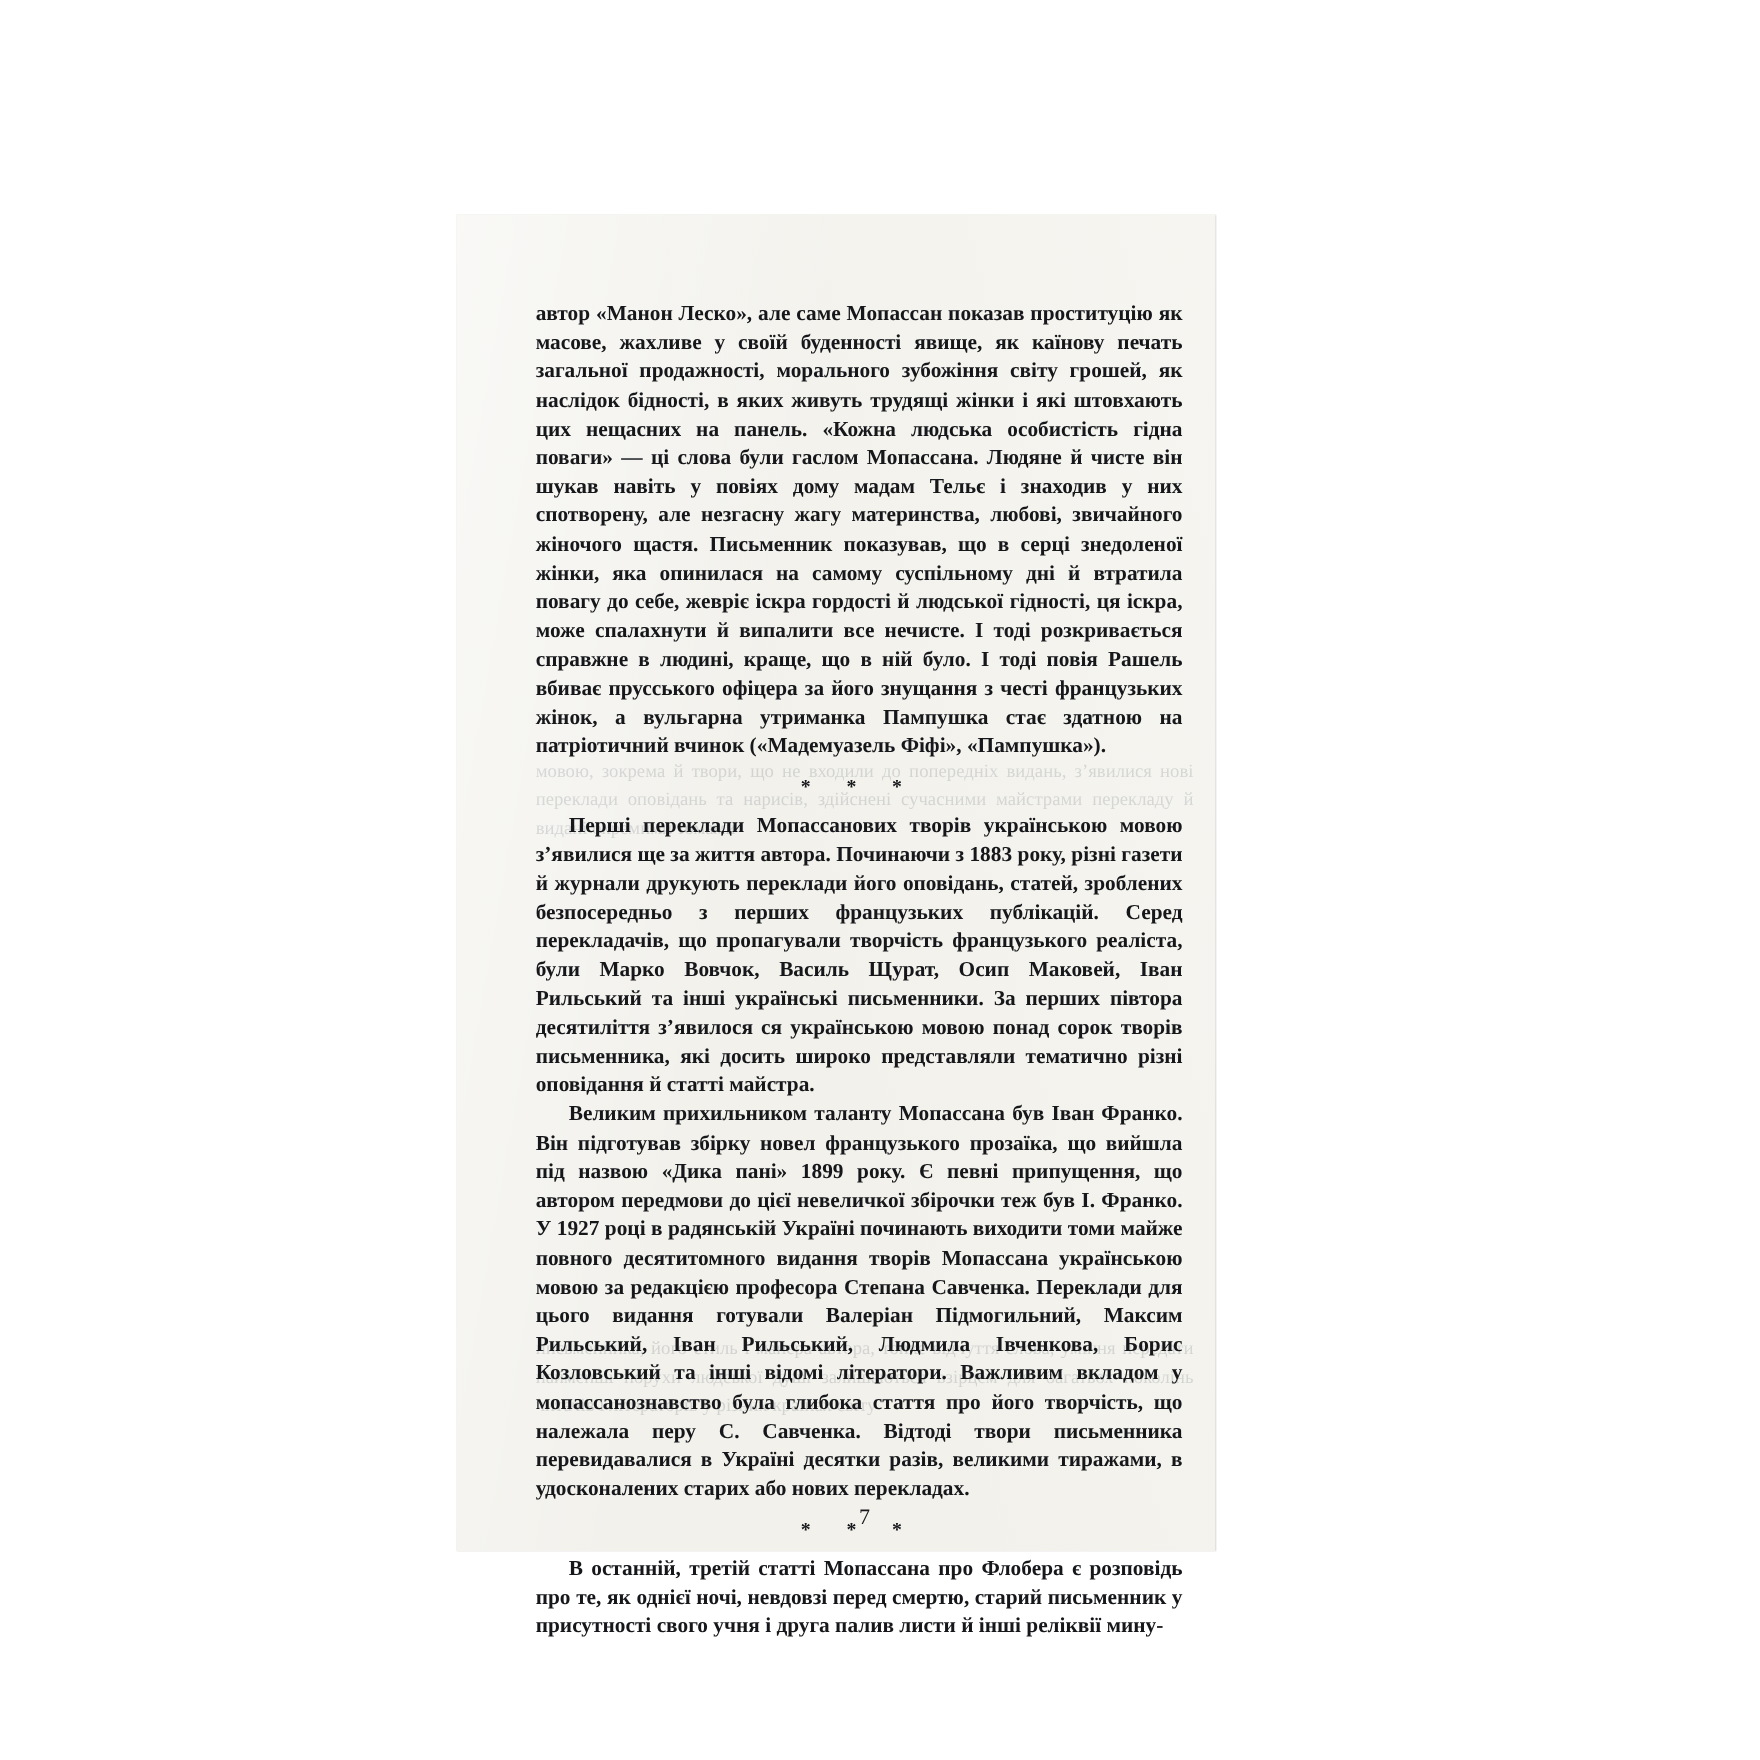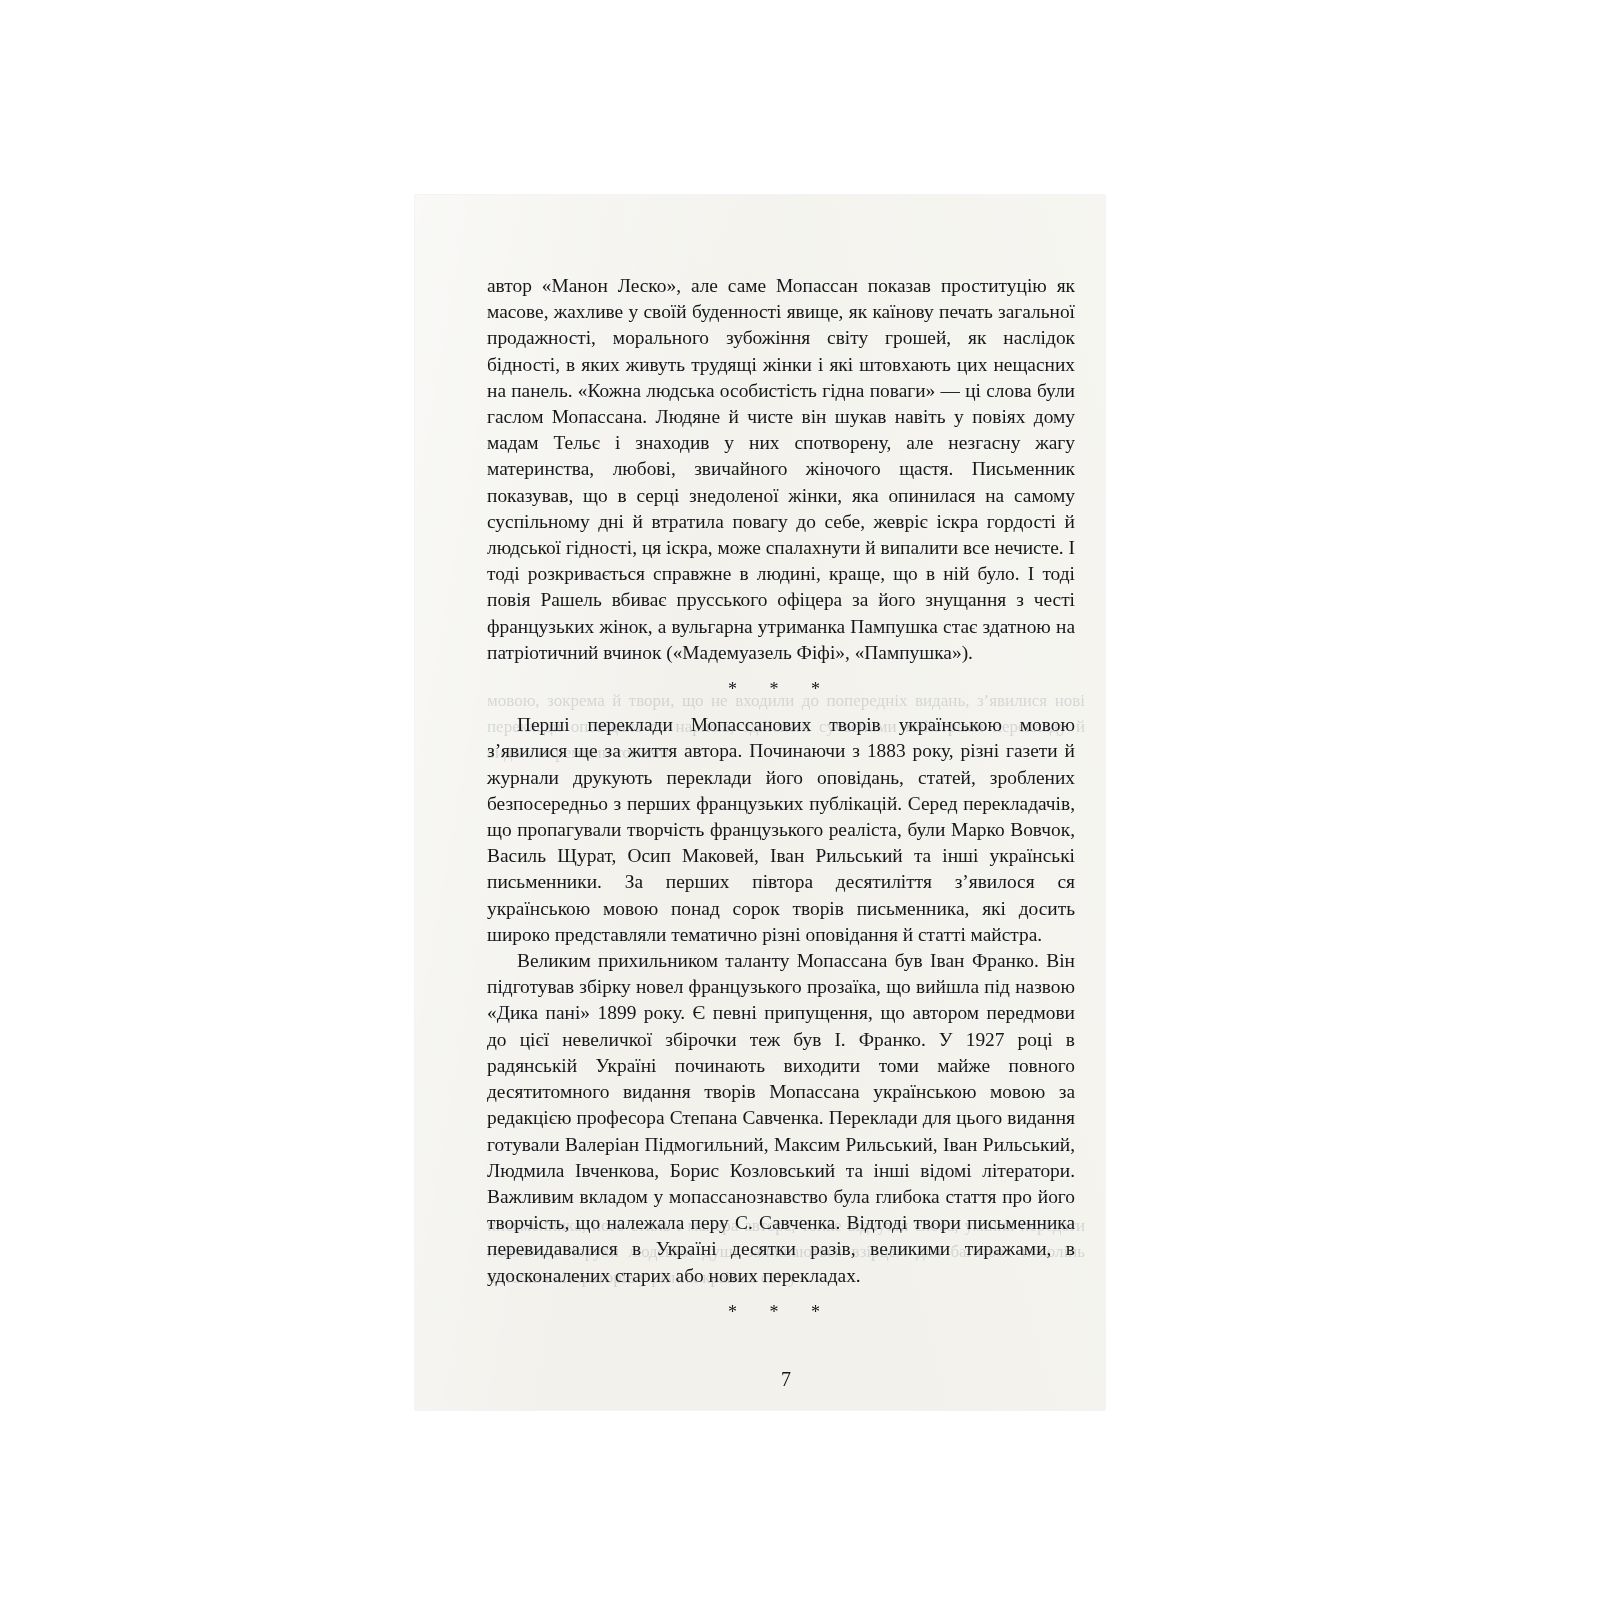--- a/index.html
+++ b/index.html
@@ -58,21 +58,21 @@
     color: rgba(90,100,110,0.20);
     font-size: 17px;
     line-height: 26px;
     text-align: justify;
     pointer-events: none;
     filter: blur(0.4px);
     z-index: 0;
   }
   .ghost.g1 { top: 415px; }
   .ghost.g2 { top: 940px; }
-  .text-col { position: relative; z-index: 1; }
+  .text-col { position: relative; z-index: 1; font-weight: bold; }
   .folio {
     position: absolute;
     left: 0;
     top: 1095px;
     width: 598px;
     text-align: center;
     font-size: 20px;
     color: #15171a;
   }
   .page-texture {
@@ -98,17 +98,18 @@
     <div class="text-col">
       <p>автор «Манон Леско», але саме Мопассан показав проституцію як масове, жахливе у своїй буденності явище, як каїнову печать загальної продажності, морального зубожіння світу грошей, як наслідок бідності, в яких живуть трудящі жінки і які штовхають цих нещасних на панель. «Кожна людська особистість гідна поваги» — ці слова були гаслом Мопассана. Людяне й чисте він шукав навіть у повіях дому мадам Тельє і знаходив у них спотворену, але незгасну жагу материнства, любові, звичайного жіночого щастя. Письменник показував, що в серці знедоленої жінки, яка опинилася на самому суспільному дні й втратила повагу до себе, жевріє іскра гордості й людської гідності, ця іскра, може спалахнути й випалити все нечисте. І тоді розкривається справжне в людині, краще, що в ній було. І тоді повія Рашель вбиває прусського офіцера за його знущання з честі французьких жінок, а вульгарна утриманка Пампушка стає здатною на патріотичний вчинок («Мадемуазель Фіфі», «Пампушка»).</p>
 
       <div class="sep">*  *  *</div>
 
       <p class="indent">Перші переклади Мопассанових творів українською мовою з’явилися ще за життя автора. Починаючи з 1883 року, різні газети й журнали друкують переклади його оповідань, статей, зроблених безпосередньо з перших французьких публікацій. Серед перекладачів, що пропагували творчість французького реаліста, були Марко Вовчок, Василь Щурат, Осип Маковей, Іван Рильський та інші українські письменники. За перших півтора десятиліття з’явилося ся українською мовою понад сорок творів письменника, які досить широко представляли тематично різні оповідання й статті майстра.</p>
       <p class="indent">Великим прихильником таланту Мопассана був Іван Франко. Він підготував збірку новел французького прозаїка, що вийшла під назвою «Дика пані» 1899 року. Є певні припущення, що автором передмови до цієї невеличкої збірочки теж був І. Франко. У 1927 році в радянській Україні починають виходити томи майже повного десятитомного видання творів Мопассана українською мовою за редакцією професора Степана Савченка. Переклади для цього видання готували Валеріан Підмогильний, Максим Рильський, Іван Рильський, Людмила Івченкова, Борис Козловський та інші відомі літератори. Важливим вкладом у мопассанознавство була глибока стаття про його творчість, що належала перу С. Савченка. Відтоді твори письменника перевидавалися в Україні десятки разів, великими тиражами, в удосконалених старих або нових перекладах.</p>
 
       <div class="sep">*  *  *</div>
 
+      <p class="indent">В останній, третій статті Мопассана про Флобера є розповідь про те, як однієї ночі, невдовзі перед смертю, старий письменник у присутності свого учня і друга палив листи й інші реліквії мину-</p>
     </div>
 
     <div class="folio">7</div>
   </div>
 </div>
 
 </body></html>

